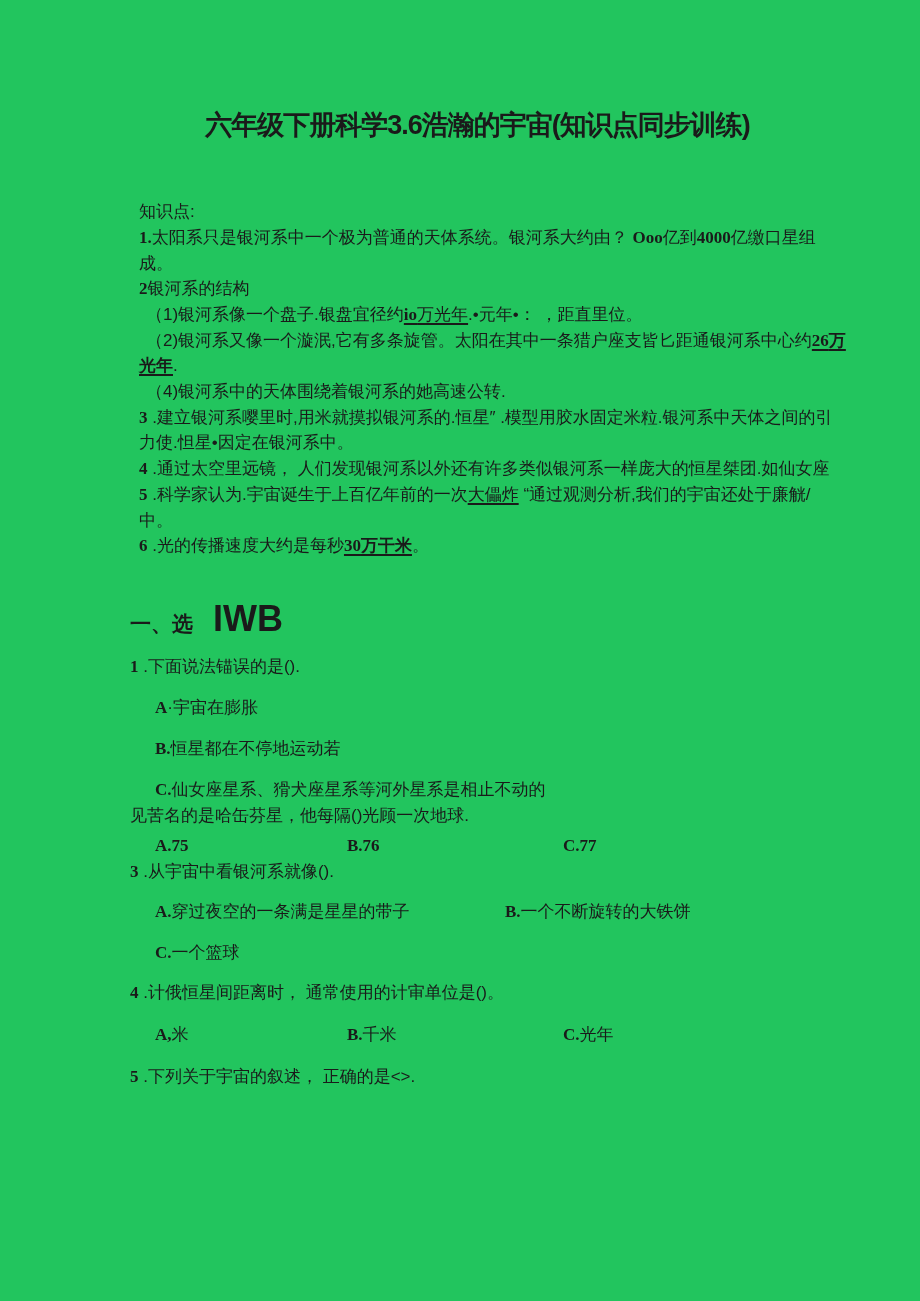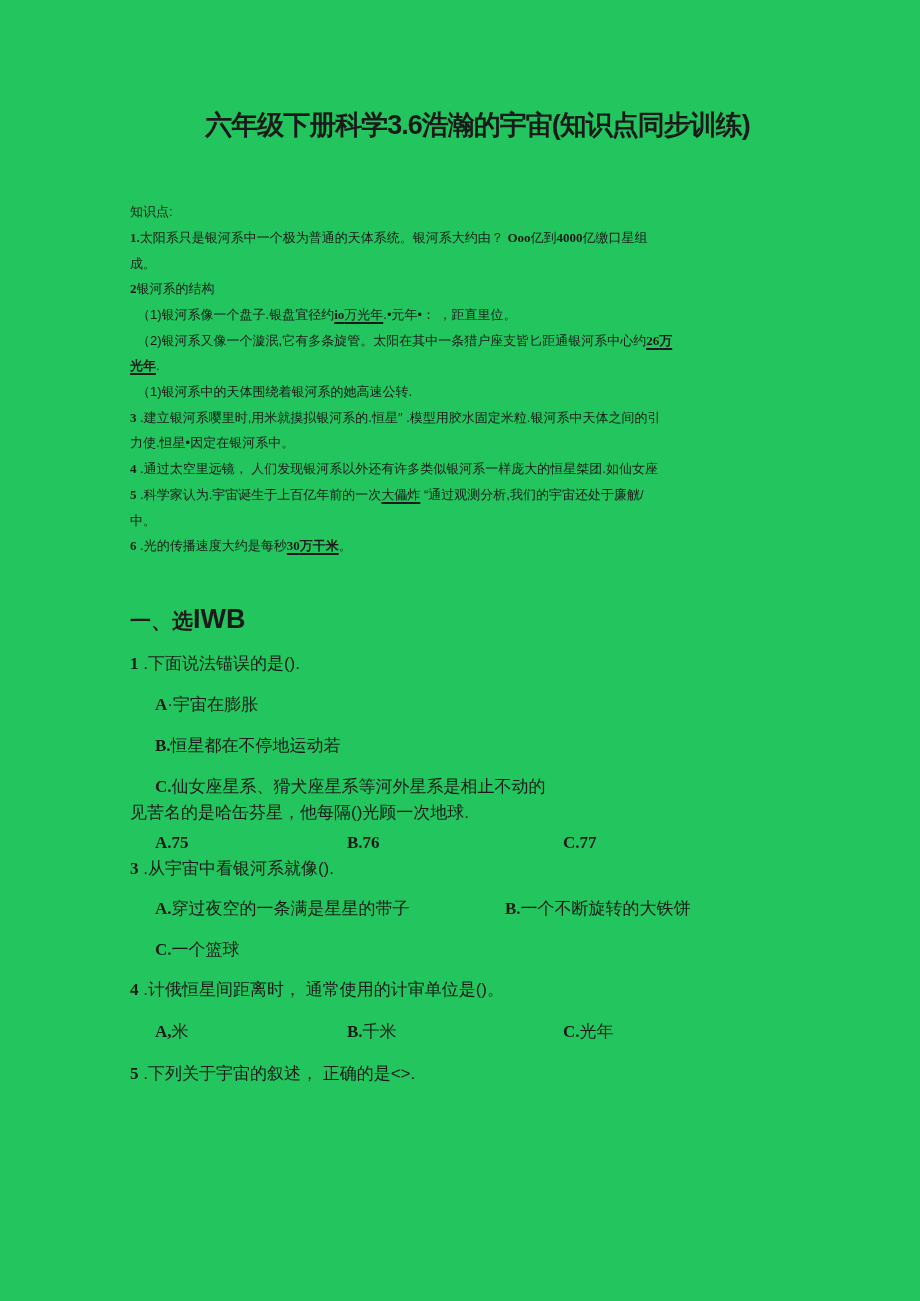--- a/index.html
+++ b/index.html
@@ -23,30 +23,31 @@
     margin:0;
     padding-top:108px;
     text-align:center;
     font-size:27px;
     font-weight:bold;
     letter-spacing:-1px;
     line-height:1.3;
   }
   .kp{
     margin-top:56px;
-    font-size:13px;
+    font-size:17px;
     line-height:25.7px;
+    margin-left:9px;
   }
   .line{white-space:nowrap;}
   .ind{padding-left:7px;}
   .seg{}
   .seg.bold{font-weight:bold;}
   .seg.serif{font-family:"Liberation Serif", serif;}
   .seg.underline{text-decoration:underline;text-underline-offset:3px;text-decoration-thickness:1.5px;}
-  .seg.lg{font-size:27px;}
+  .seg.lg{font-size:36px;margin-left:20px;}
   .section-heading{
     margin:44px 0 0 0;
     font-size:21px;
     font-weight:bold;
     line-height:32px;
   }
   .questions{font-size:17px;line-height:26px;}
   .q-stem{margin-top:14px;}
   .q-stem.gap-lg{margin-top:16px;}
   .q-stem.gap-sm{margin-top:0;}
@@ -69,21 +70,21 @@
     <h1 class="title"><span class="seg">六年级下册科学3.6浩瀚的宇宙(知识点同步训练)</span></h1>
 
     <div class="kp">
       <div class="line"><span class="seg">知识点:</span></div>
       <div class="line"><span class="seg bold serif">1.</span><span class="seg">太阳系只是银河系中一个极为普通的天体系统。银河系大约由？ </span><span class="seg bold serif">Ooo</span><span class="seg">亿到</span><span class="seg bold serif">4000</span><span class="seg">亿缴口星组</span></div>
       <div class="line"><span class="seg">成。</span></div>
       <div class="line"><span class="seg bold serif">2</span><span class="seg">银河系的结构</span></div>
       <div class="line ind"><span class="seg">（1)银河系像一个盘子.银盘宜径约</span><span class="seg bold serif underline">io</span><span class="seg underline">万光年</span><span class="seg">.•元年•：  ，距直里位。</span></div>
       <div class="line ind"><span class="seg">（2)银河系又像一个漩泯,它有多条旋管。太阳在其中一条猎户座支皆匕距通银河系中心约</span><span class="seg bold serif underline">26</span><span class="seg bold underline">万</span></div>
       <div class="line"><span class="seg bold underline">光年</span><span class="seg">.</span></div>
-      <div class="line ind"><span class="seg">（1)银河系中的天体围绕着银河系的她高速公转.</span></div>
+      <div class="line ind"><span class="seg">（4)银河系中的天体围绕着银河系的她高速公转.</span></div>
       <div class="line"><span class="seg bold serif">3</span><span class="seg"> .建立银河系嘤里时,用米就摸拟银河系的.恒星″ .模型用胶水固定米粒.银河系中天体之间的引</span></div>
       <div class="line"><span class="seg">力使.怛星•因定在银河系中。</span></div>
       <div class="line"><span class="seg bold serif">4</span><span class="seg"> .通过太空里远镜， 人们发现银河系以外还有许多类似银河系一样庞大的恒星桀团.如仙女座</span></div>
       <div class="line"><span class="seg bold serif">5</span><span class="seg"> .科学家认为.宇宙诞生于上百亿年前的一次</span><span class="seg underline">大儡炸</span><span class="seg"> “通过观测分析,我们的宇宙还处于廉觥/</span></div>
       <div class="line"><span class="seg">中。</span></div>
       <div class="line"><span class="seg bold serif">6</span><span class="seg"> .光的传播速度大约是每秒</span><span class="seg bold serif underline">30</span><span class="seg bold underline">万干米</span><span class="seg">。</span></div>
     </div>
 
     <h2 class="section-heading"><span class="seg">一、选</span><span class="seg lg">IWB</span></h2>
 

